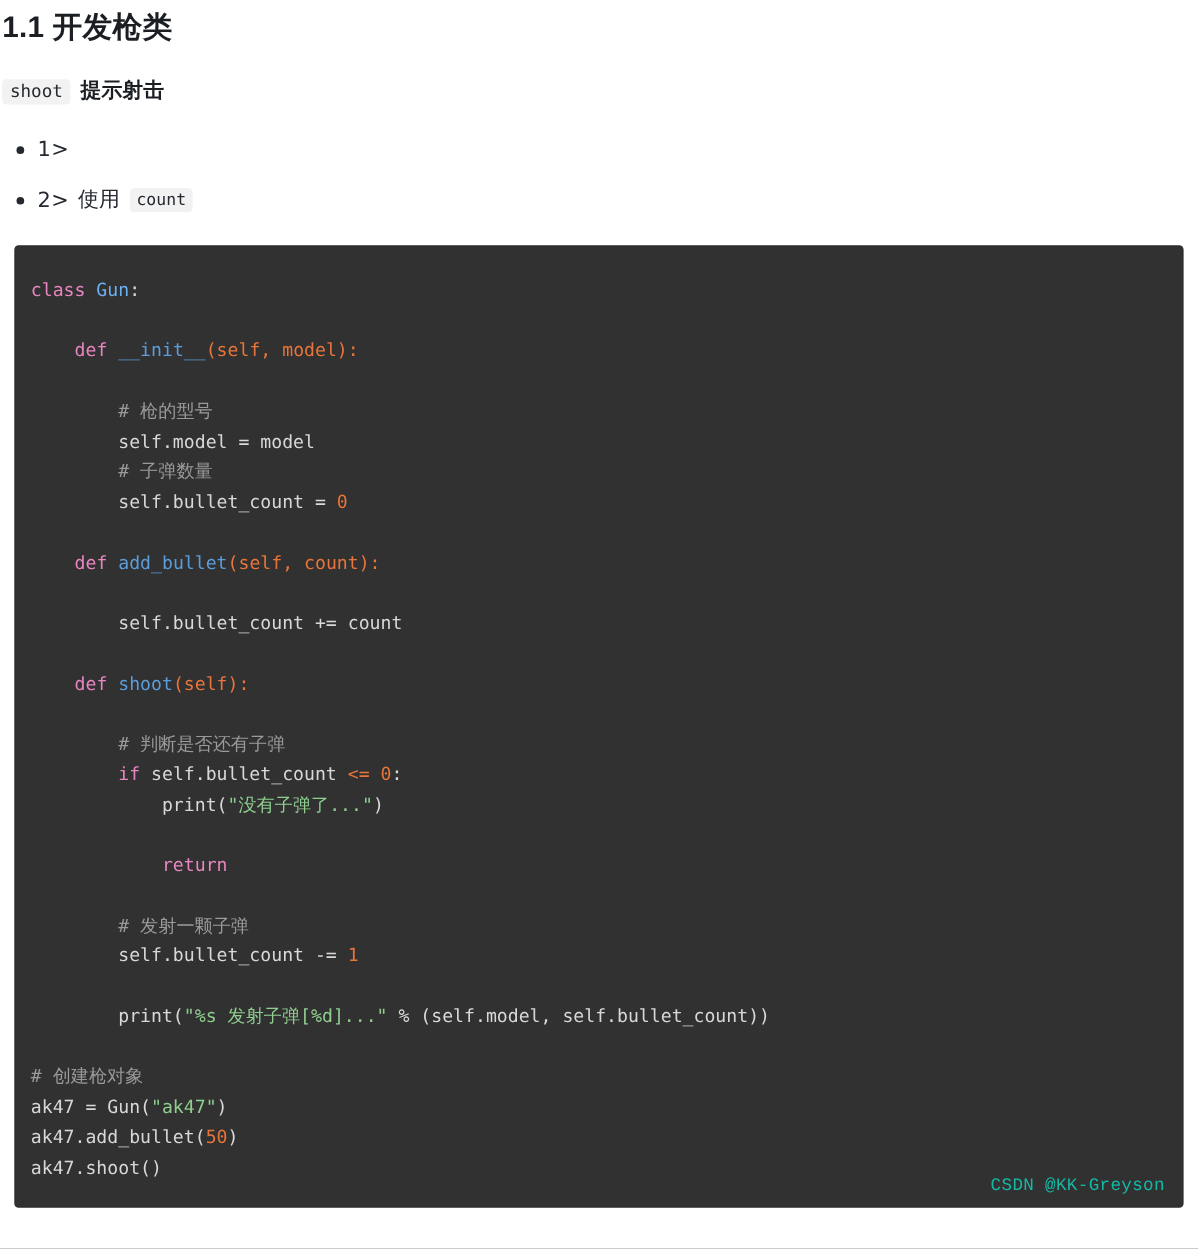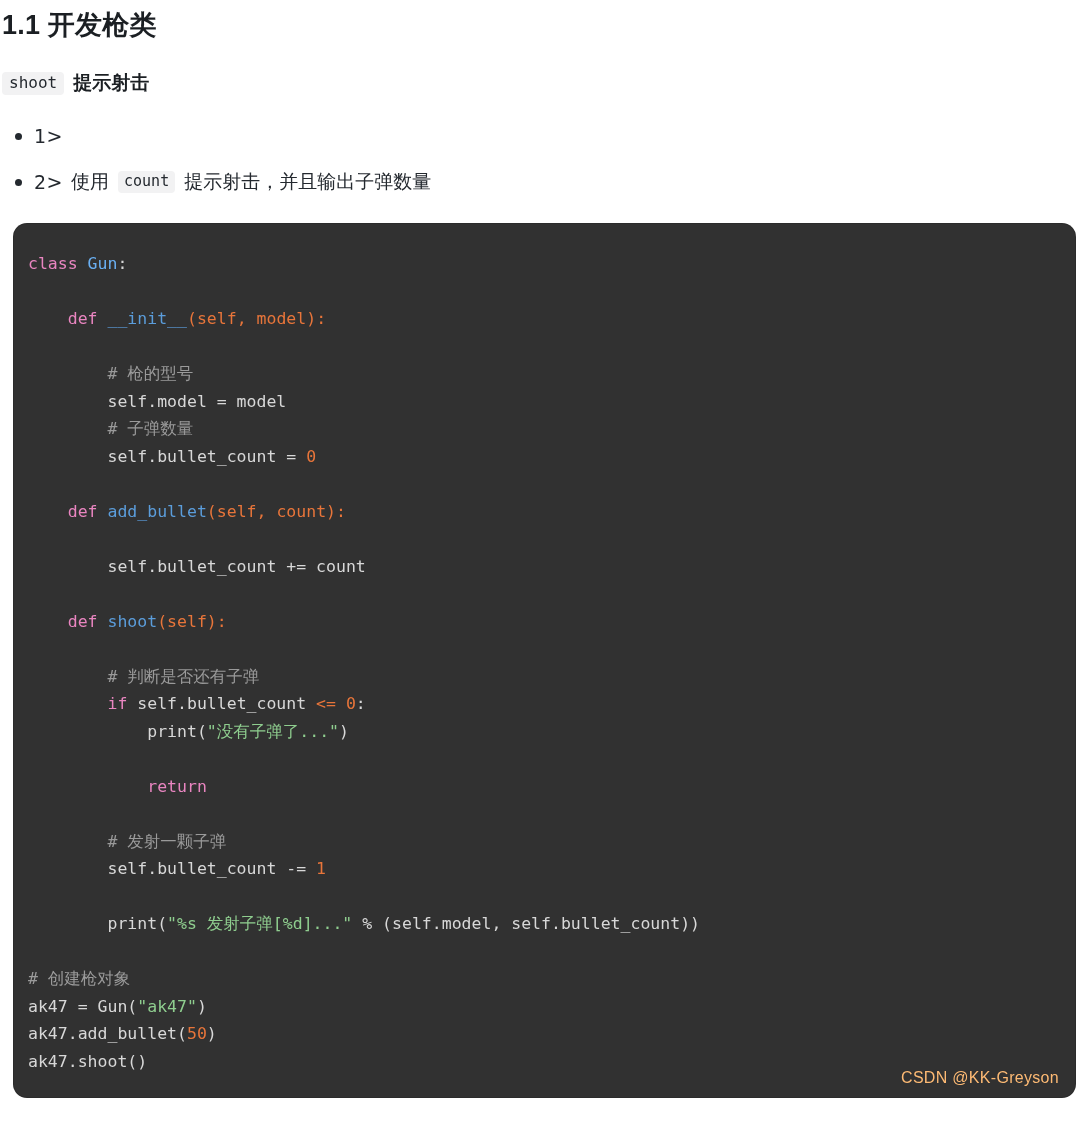--- a/index.html
+++ b/index.html
@@ -94,21 +94,21 @@
     margin-right: 8px;
     letter-spacing: 0.5px;
   }
   .li-txt { white-space: pre; }
 
   
   .codewrap {
     margin: 26px 14px 0 14px;
     background: #31313199;
     background: #313131;
-    border-radius: 13px;
+    border-radius: 3px;
     position: relative;
     overflow: hidden;
     box-shadow: 0 0 0 1px #2b2b2b;
   }
   pre.code {
     margin: 0;
     padding: 26px 0 22px 14px;
     font-family: "DejaVu Sans Mono", "Liberation Mono", monospace;
     font-size: 16.5px;
     line-height: 27.5px;
@@ -129,22 +129,22 @@
   .cmt  { color: #9a9a9a; }
   .pl   { color: #d8d8d8; }
 
   
   .watermark {
     position: absolute;
     right: 16px;
     bottom: 9px;
     font-size: 16px;
     line-height: 20px;
-    color: #fdba74;
-    font-family: Liberation Sans, sans-serif;
+    color: #14b8a6;
+    font-family: Liberation Mono, monospace;
     letter-spacing: 0.3px;
     pointer-events: none;
     user-select: none;
   }
 </style>
 </head>
 <body>
 
 <div class="page">
 
@@ -156,21 +156,20 @@
   </div>
 
   <ul class="reqs">
     <li>
       <span class="li-idx">1&gt;</span>
     </li>
     <li>
       <span class="li-idx">2&gt;</span>
       <span class="li-txt">使用</span>
       <code class="inline sm" style="margin:0 9px;">count</code>
-      <span class="li-txt">提示射击，并且输出子弹数量</span>
     </li>
   </ul>
 
   <div class="codewrap">
     <pre class="code"><span class="kw">class</span> <span class="cls">Gun</span><span class="pl">:</span>
 
     <span class="kw">def</span> <span class="fn">__init__</span><span class="pun">(</span><span class="par">self</span><span class="pun">,</span> <span class="par">model</span><span class="pun">)</span><span class="pun">:</span>
 
         <span class="cmt"># 枪的型号</span>
         <span class="pl">self.model = model</span>

